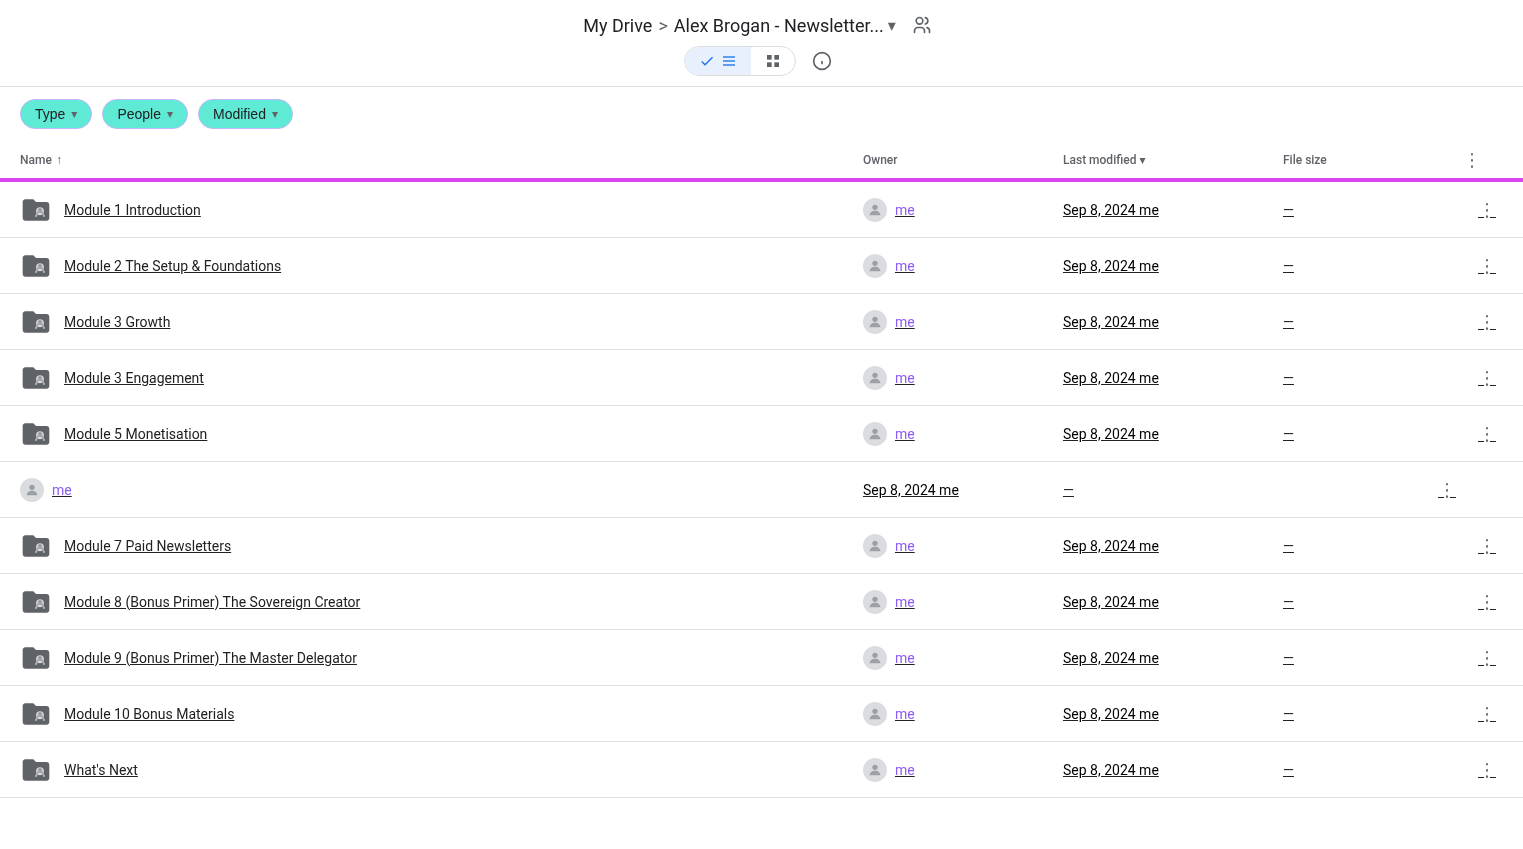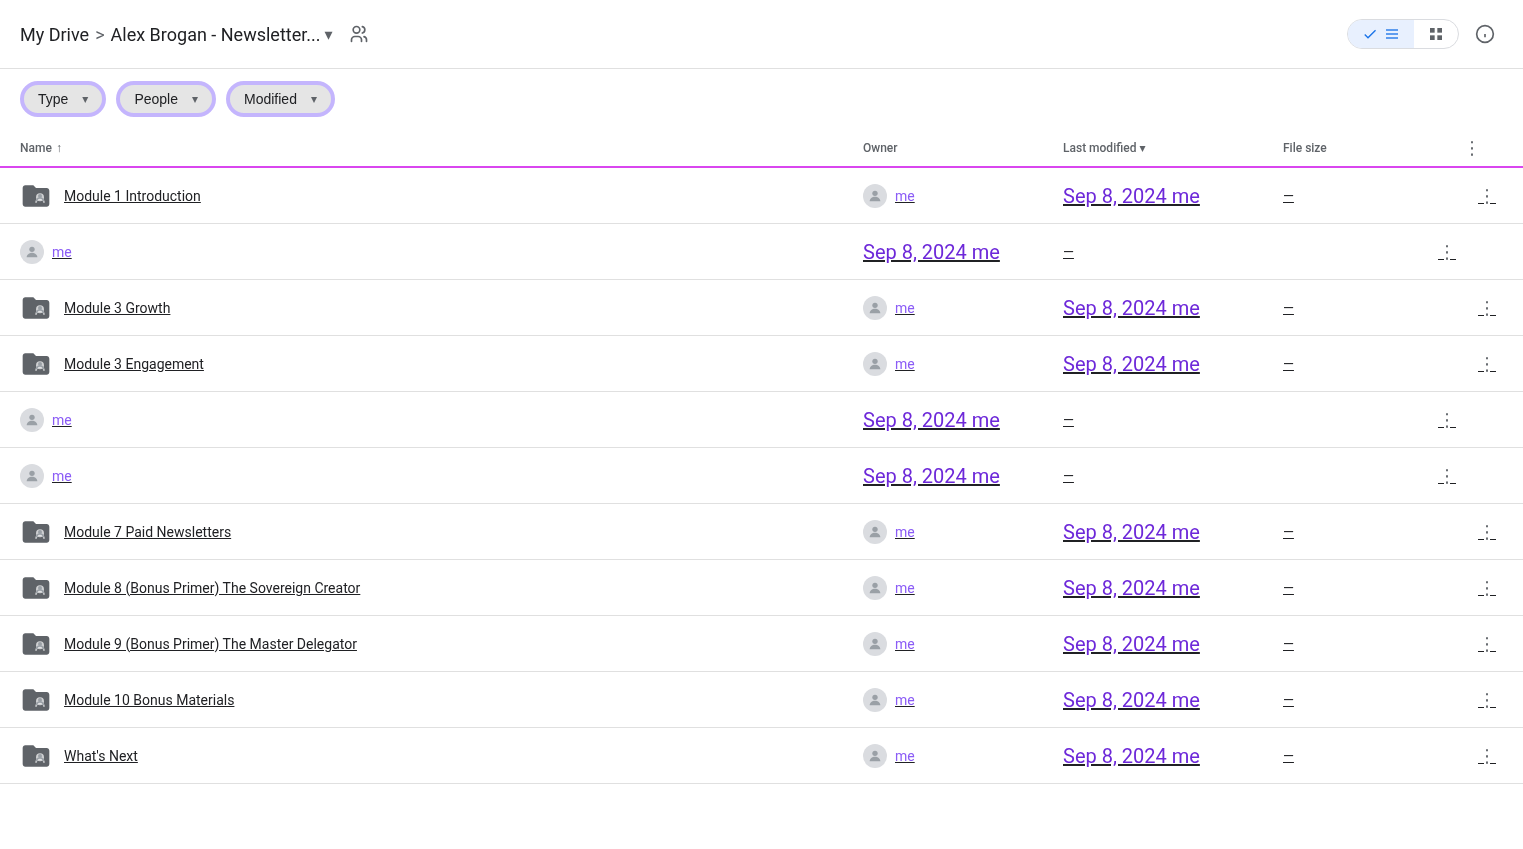--- a/index.html
+++ b/index.html
@@ -5,23 +5,24 @@
     * { box-sizing: border-box; margin: 0; padding: 0; }
     body {
       font-family: 'Google Sans', Roboto, Arial, sans-serif;
       font-size: 14px;
       background: #fff;
       color: #202124;
     }
     .header {
       display: flex;
       align-items: center;
-      padding: 16px 20px;
+      padding: 7px 20px;
       border-bottom: 1px solid #e0e0e0;
       justify-content: space-between;
+      flex-direction: column;
     }
     .header-left {
       display: flex;
       align-items: center;
       gap: 8px;
     }
     .breadcrumb {
       display: flex;
       align-items: center;
       gap: 6px;
@@ -98,38 +99,38 @@
       font-size: 18px;
     }
     .filters {
       display: flex;
       gap: 10px;
       padding: 12px 20px;
     }
     .filter-btn {
       display: flex;
       align-items: center;
-      gap: 14px;
+      gap: 6px;
       padding: 6px 14px;
-      border: 4px solid #c4b5fd;
+      border: 1px solid #c4b5fd;
       border-radius: 20px;
-      background: #e5e5e5;
+      background: #5eead4;
       cursor: pointer;
       font-size: 14px;
       color: #202124;
     }
     .filter-chevron {
       font-size: 12px;
       color: #5f6368;
     }
     .table-header {
       display: grid;
       grid-template-columns: 1fr 200px 220px 180px 40px;
       padding: 8px 20px;
-      border-bottom: 2px solid #d946ef;
+      border-bottom: 4px solid #d946ef;
       color: #5f6368;
       font-size: 12px;
       font-weight: 500;
       align-items: center;
     }
     .col-name {
       display: flex;
       align-items: center;
       gap: 4px;
     }
@@ -174,22 +175,22 @@
       height: 24px;
       border-radius: 50%;
       background: #dadce0;
       display: flex;
       align-items: center;
       justify-content: center;
       color: #5f6368;
       font-size: 14px;
     }
     .row-modified {
-      font-size: 20px;
-      color: #6d28d9;
+      font-size: 14px;
+      color: #000000;
     }
     .row-size {
       font-size: 14px;
       color: #202124;
     }
     .row-actions {
       display: flex;
       justify-content: flex-end;
     }
     .more-btn {
@@ -313,20 +314,32 @@
       </div>
       <span>me</span>
     </div>
     <div class="row-modified">Sep 8, 2024 me</div>
     <div class="row-size">—</div>
     <div class="row-actions">
       <button class="more-btn">⋮</button>
     </div>
   </div>
     <div class="table-row">
+    <div class="row-name">
+      <div class="folder-icon">
+        <svg viewBox="0 0 24 24" fill="none" xmlns="http://www.w3.org/2000/svg">
+          <path d="M10 4H4C2.9 4 2 4.9 2 6V18C2 19.1 2.9 20 4 20H20C21.1 20 22 19.1 22 18V8C22 6.9 21.1 6 20 6H12L10 4Z" fill="#5f6368"></path>
+          <circle cx="15" cy="13" r="3" fill="#fff" opacity="0.7"></circle>
+          <path d="M12 17c0-1.7 1.3-3 3-3s3 1.3 3 3" stroke="#fff" stroke-width="1.2" fill="none" opacity="0.7"></path>
+          <circle cx="15" cy="12" r="1.5" fill="#9aa0a6"></circle>
+          <path d="M12.5 16c0-1.4 1.1-2.5 2.5-2.5s2.5 1.1 2.5 2.5" stroke="#9aa0a6" stroke-width="1.2" fill="none"></path>
+        </svg>
+      </div>
+      <span>Module 2 The Setup &amp; Foundations</span>
+    </div>
     <div class="row-owner">
       <div class="avatar-circle">
         <svg width="16" height="16" viewBox="0 0 24 24" fill="#9aa0a6">
           <circle cx="12" cy="8" r="4"></circle>
           <path d="M4 20c0-4 3.6-7 8-7s8 3 8 7"></path>
         </svg>
       </div>
       <span>me</span>
     </div>
     <div class="row-modified">Sep 8, 2024 me</div>
@@ -385,20 +398,32 @@
       </div>
       <span>me</span>
     </div>
     <div class="row-modified">Sep 8, 2024 me</div>
     <div class="row-size">—</div>
     <div class="row-actions">
       <button class="more-btn">⋮</button>
     </div>
   </div>
     <div class="table-row">
+    <div class="row-name">
+      <div class="folder-icon">
+        <svg viewBox="0 0 24 24" fill="none" xmlns="http://www.w3.org/2000/svg">
+          <path d="M10 4H4C2.9 4 2 4.9 2 6V18C2 19.1 2.9 20 4 20H20C21.1 20 22 19.1 22 18V8C22 6.9 21.1 6 20 6H12L10 4Z" fill="#5f6368"></path>
+          <circle cx="15" cy="13" r="3" fill="#fff" opacity="0.7"></circle>
+          <path d="M12 17c0-1.7 1.3-3 3-3s3 1.3 3 3" stroke="#fff" stroke-width="1.2" fill="none" opacity="0.7"></path>
+          <circle cx="15" cy="12" r="1.5" fill="#9aa0a6"></circle>
+          <path d="M12.5 16c0-1.4 1.1-2.5 2.5-2.5s2.5 1.1 2.5 2.5" stroke="#9aa0a6" stroke-width="1.2" fill="none"></path>
+        </svg>
+      </div>
+      <span>Module 5 Monetisation</span>
+    </div>
     <div class="row-owner">
       <div class="avatar-circle">
         <svg width="16" height="16" viewBox="0 0 24 24" fill="#9aa0a6">
           <circle cx="12" cy="8" r="4"></circle>
           <path d="M4 20c0-4 3.6-7 8-7s8 3 8 7"></path>
         </svg>
       </div>
       <span>me</span>
     </div>
     <div class="row-modified">Sep 8, 2024 me</div>

